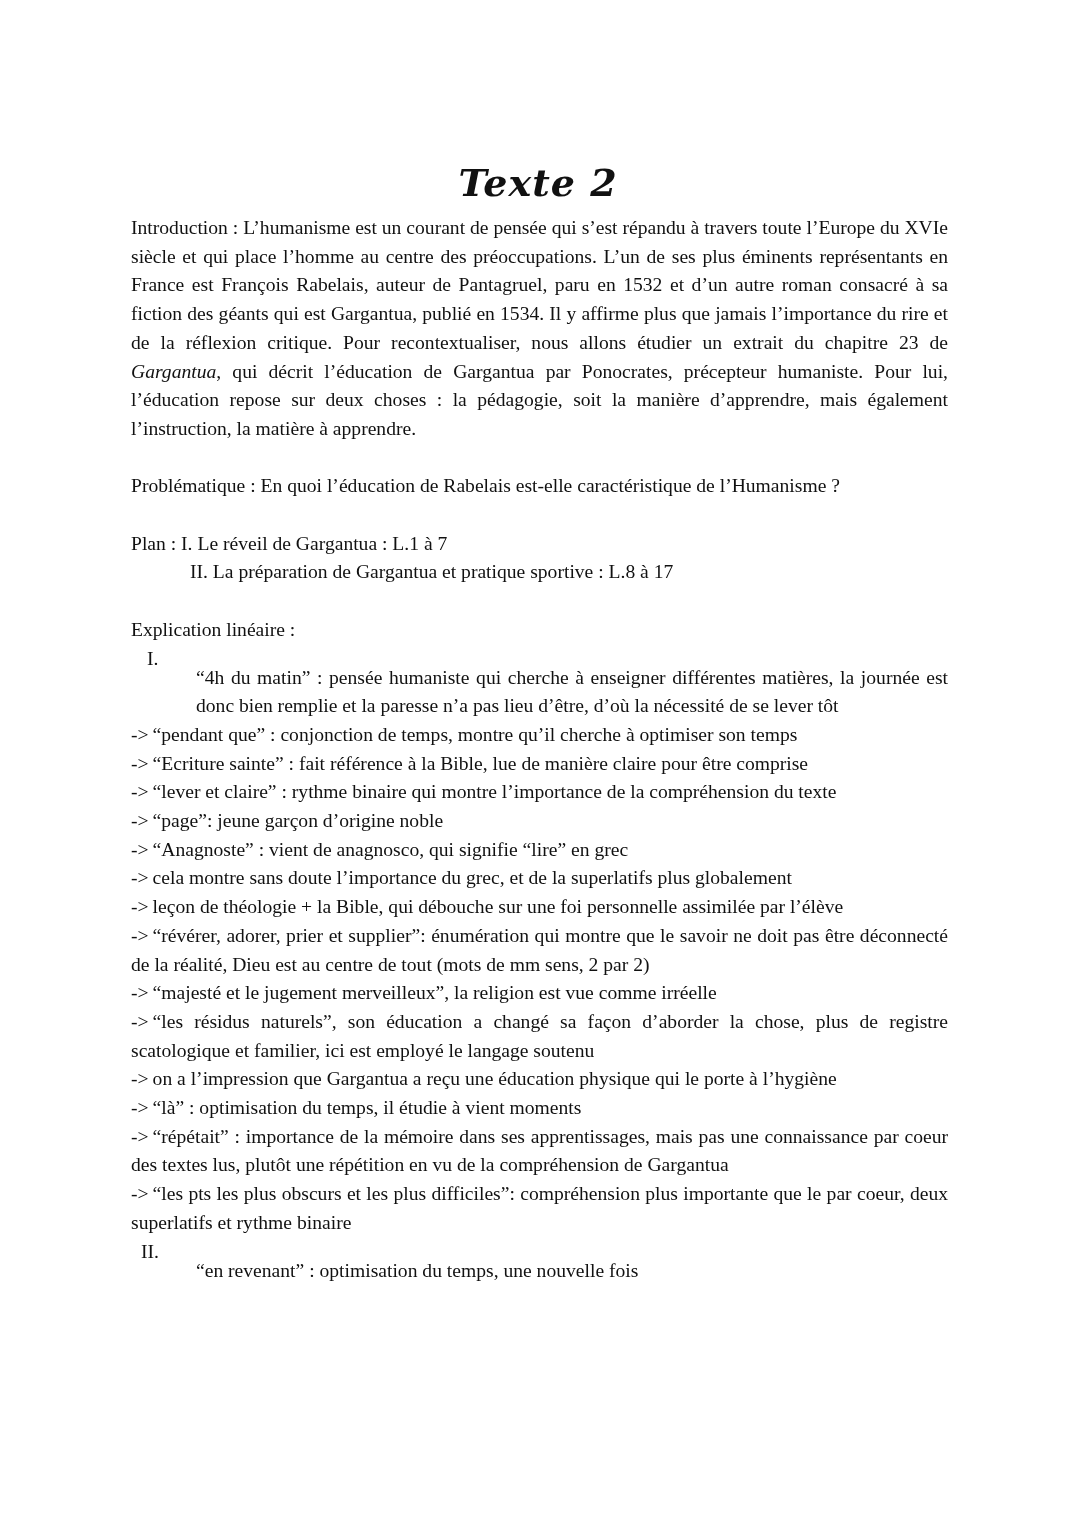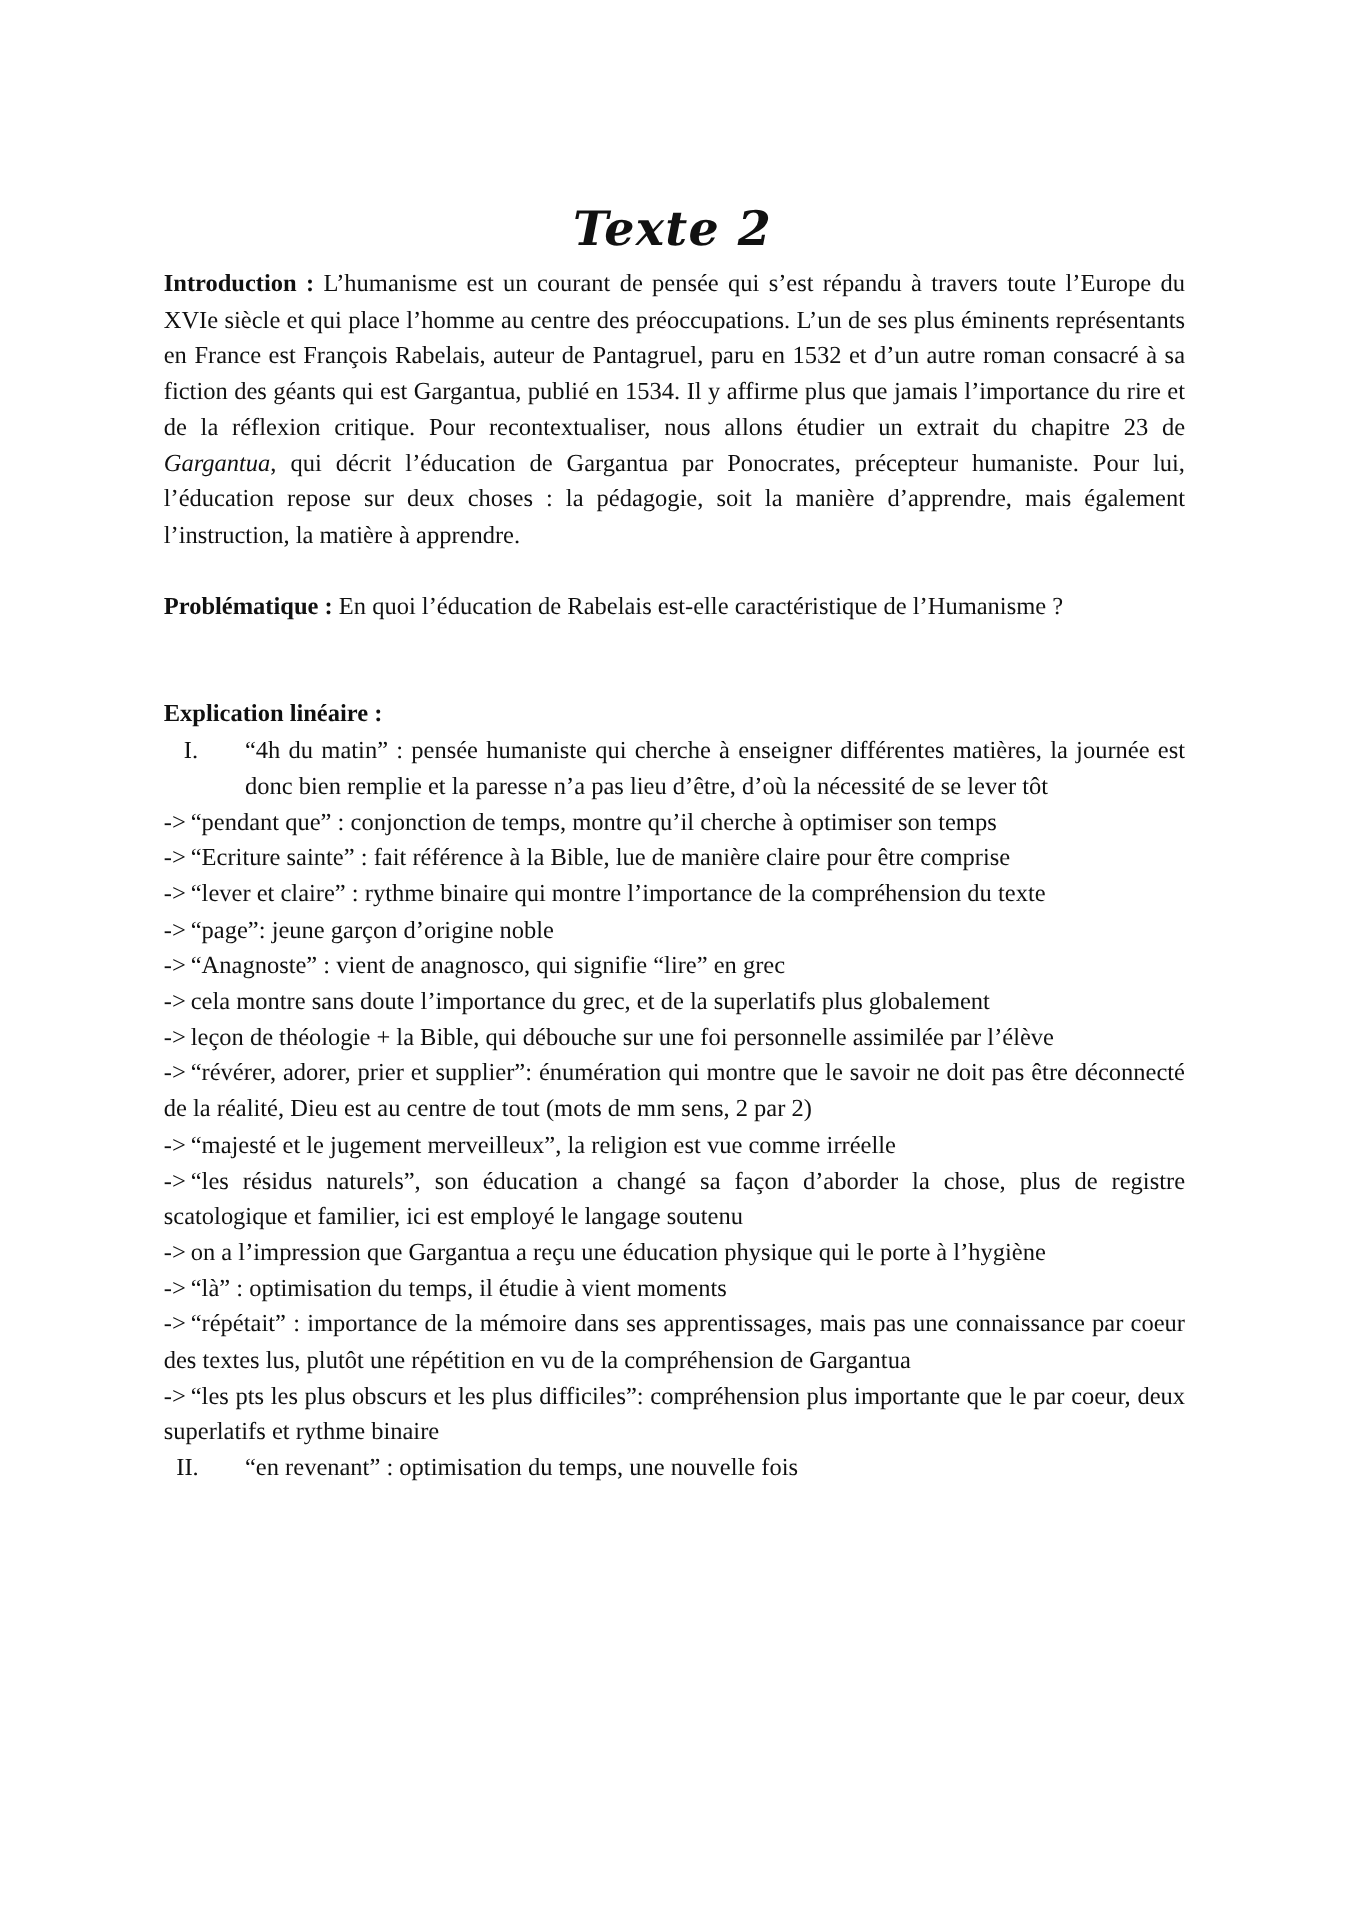--- a/index.html
+++ b/index.html
@@ -38,38 +38,39 @@
       line-height: 28.7px;
     }
     .para {
       margin: 0;
       text-align: justify;
     }
     .para-gap {
       height: 28.7px;
     }
     .label {
-      font-weight: bold;
+      font-weight: normal;
     }
     .plan-line-2 {
       padding-left: 59px;
     }
     .roman-item {
       display: flex;
       text-align: justify;
     }
     .roman-num {
       width: 65px;
       flex: 0 0 65px;
       padding-left: 16px;
       box-sizing: border-box;
     }
     .roman-text {
       flex: 1;
       text-align: justify;
+      margin-top: 19px;
     }
     .roman-item.second .roman-num {
       padding-left: 10px;
     }
     .arrow-line {
       margin: 0;
       text-align: justify;
     }
     .arrow-line .arrow {
       margin-right: 4px;
@@ -90,20 +91,29 @@
 
   <div class="para-gap"></div>
 
   <p class="para">
     <span class="label">Problématique :</span>
     <span>En quoi l’éducation de Rabelais est-elle caractéristique de l’Humanisme ?</span>
   </p>
 
   <div class="para-gap"></div>
 
+  <div>
+    <div>
+      <span class="label">Plan :</span>
+      <span>I. Le réveil de Gargantua : L.1 à 7</span>
+    </div>
+    <div class="plan-line-2">
+      <span>II. La préparation de Gargantua et pratique sportive : L.8 à 17</span>
+    </div>
+  </div>
 
   <div class="para-gap"></div>
 
   <div>
     <div class="label">Explication linéaire :</div>
 
     <div class="roman-item">
       <span class="roman-num">I.</span>
       <span class="roman-text">“4h du matin” : pensée humaniste qui cherche à enseigner différentes matières, la journée est donc bien remplie et la paresse n’a pas lieu d’être, d’où la nécessité de se lever tôt</span>
     </div>

